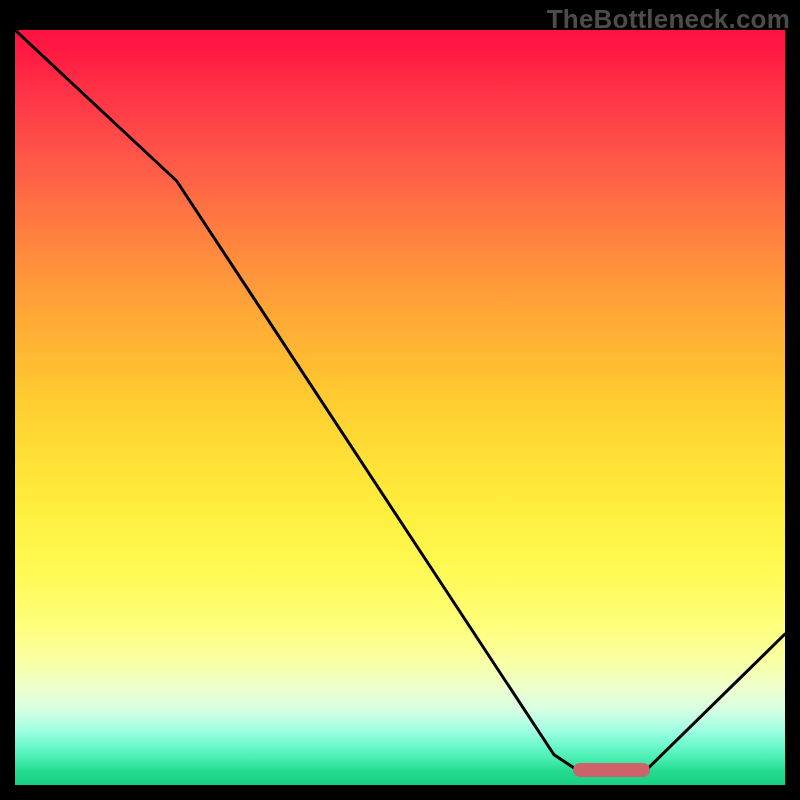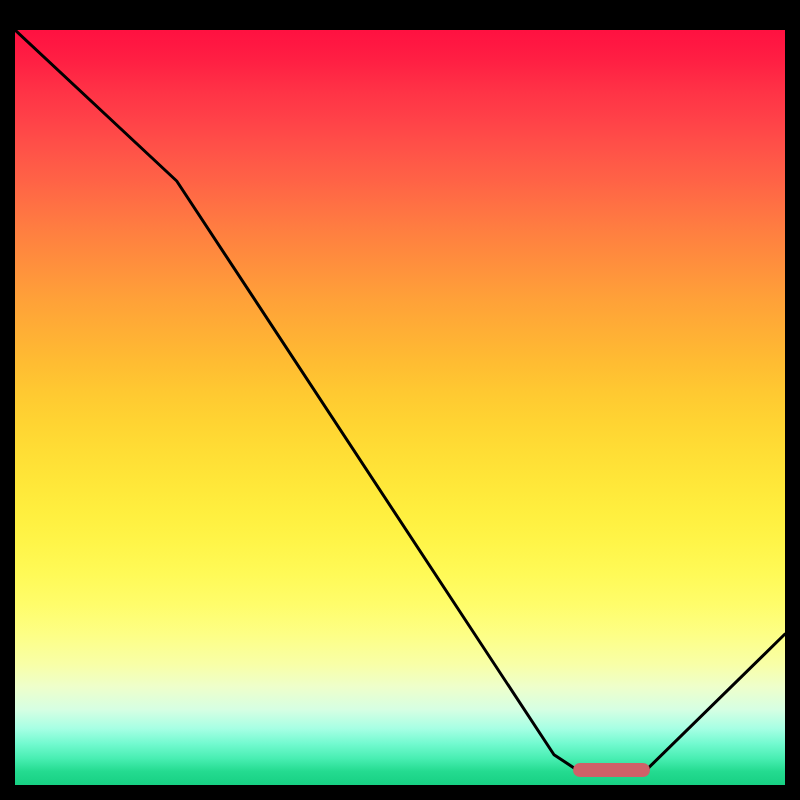--- a/index.html
+++ b/index.html
@@ -88,20 +88,21 @@
     border-radius: 7px;
     background: #cf6168;
     z-index: 25;
   }
 </style>
 </head>
 <body>
 
 <div class="frame">
 
+  <div class="watermark">TheBottleneck.com</div>
 
   <div class="plot-area">
 
     <div class="gradient"></div>
 
     <svg class="curve-svg" viewBox="0 0 770 755" preserveAspectRatio="none">
       <path d="M0.0 0.0 L161.7 151.0 L539.0 724.8 L562.1 739.9 L631.4 739.9 L770.0 604.0" fill="none" stroke="#000000" stroke-width="3" stroke-linecap="round" stroke-linejoin="round"></path>
     </svg>
 
     <div class="marker" style="left: 558.1px; width: 77.3px; top: 732.9px; background: rgb(207, 97, 104);"></div>

